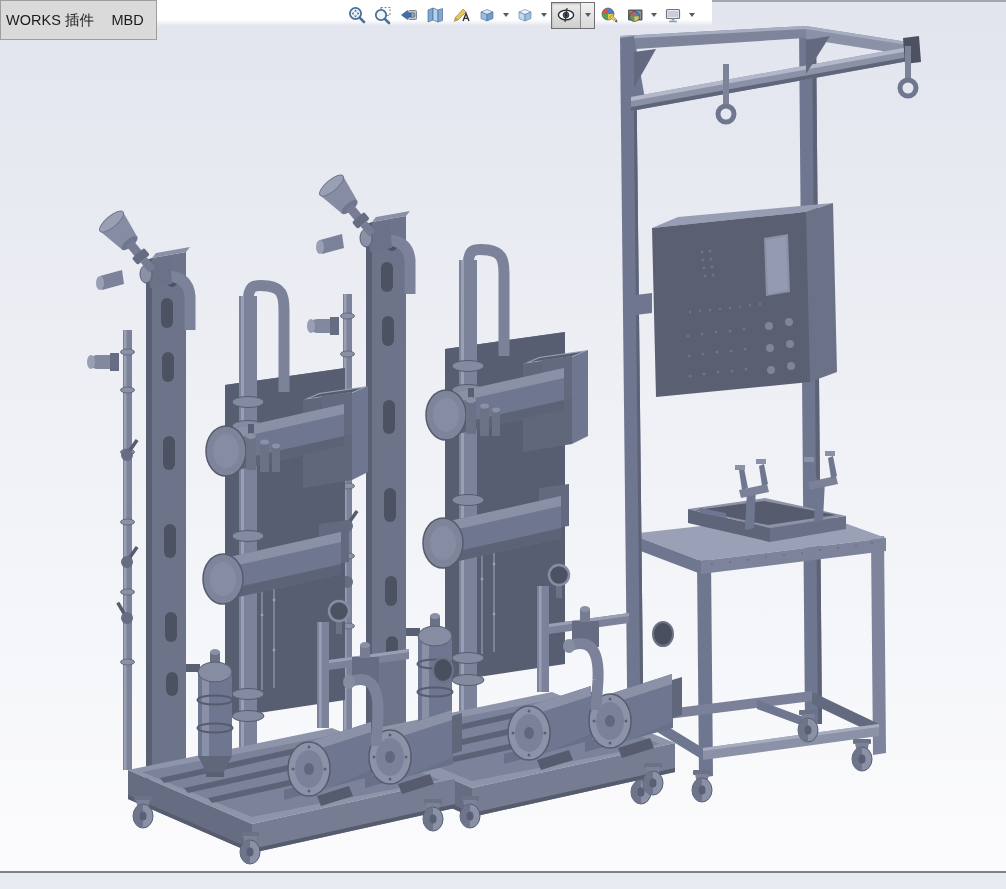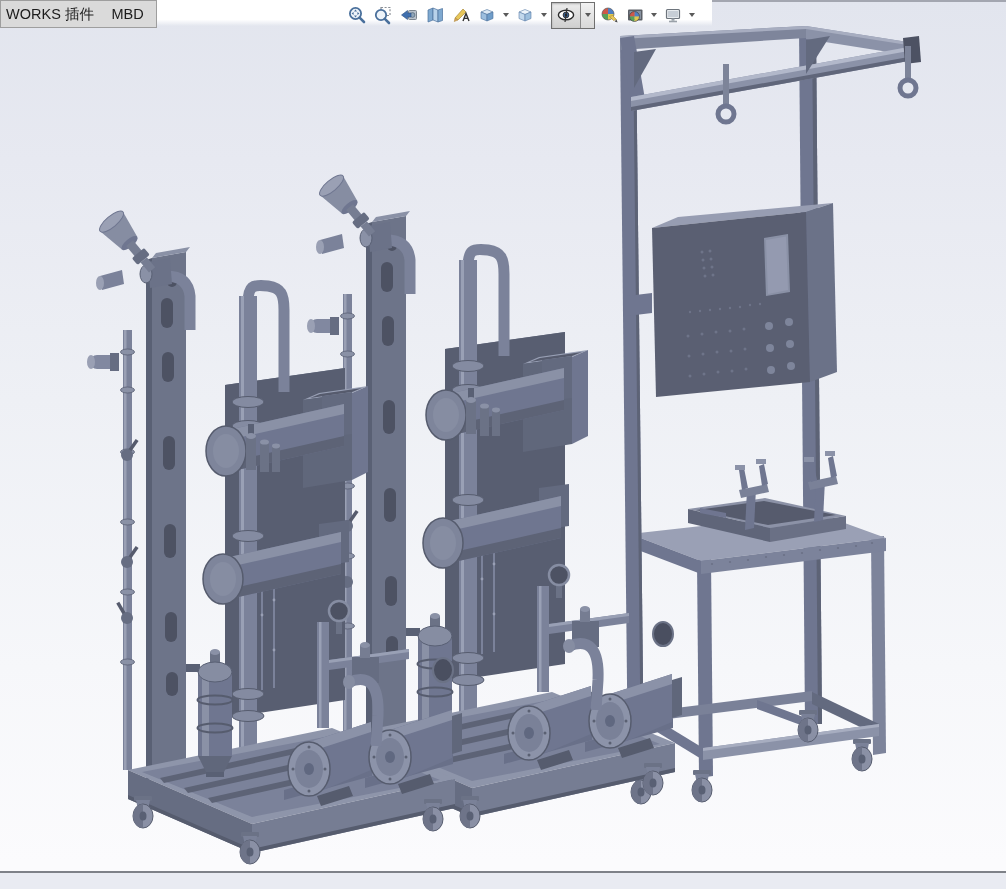--- a/index.html
+++ b/index.html
@@ -6,21 +6,21 @@
   .screen{position:relative;width:1006px;height:889px;overflow:hidden;
     font-family:"Liberation Sans",sans-serif;background:#fff;}
   .viewport{position:absolute;inset:0;
     background:linear-gradient(180deg,#e2e5ee 0%,#e7e9f1 18%,#eef0f5 45%,#f6f7fa 75%,#fbfbfd 97%,#fbfbfd 100%);}
   .floor-line{position:absolute;left:0;top:871px;width:1006px;height:2px;background:#7e8188;}
   .floor-below{position:absolute;left:0;top:873px;width:1006px;height:16px;background:#e9ebf2;}
   .top-strip{position:absolute;left:0;top:0;width:712px;height:26px;
     background:linear-gradient(180deg,#ffffff 0%,#ffffff 75%,rgba(255,255,255,0) 100%);}
   .top-edge{position:absolute;left:712px;top:0;width:294px;height:2px;background:#a3a6b0;}
   .tabs{position:absolute;left:0;top:0;display:flex;height:28px;}
-  .tab{box-sizing:border-box;height:28px;background:#dadada;border:1px solid #9e9e9e;
+  .tab{box-sizing:border-box;height:40px;background:#dadada;border:1px solid #9e9e9e;
     border-left:none;display:flex;align-items:center;justify-content:center;
     font-size:14.5px;color:#1c1c1c;white-space:nowrap;}
   .tab.first{border-left:1px solid #9e9e9e;width:100px;}
   .tab.second{width:58px;margin-left:-1px;}
   .hud{position:absolute;left:344px;top:2px;display:flex;align-items:center;height:26px;}
   .hud-btn{width:24px;height:24px;border:none;background:transparent;padding:1px;margin:0 1px;
     display:flex;align-items:center;justify-content:center;cursor:default;}
   .dd{width:11px;height:24px;display:flex;align-items:center;justify-content:center;margin-right:1px;}
   .dd i{display:block;width:0;height:0;border-left:3.5px solid transparent;
     border-right:3.5px solid transparent;border-top:4px solid #5a5a5a;}

